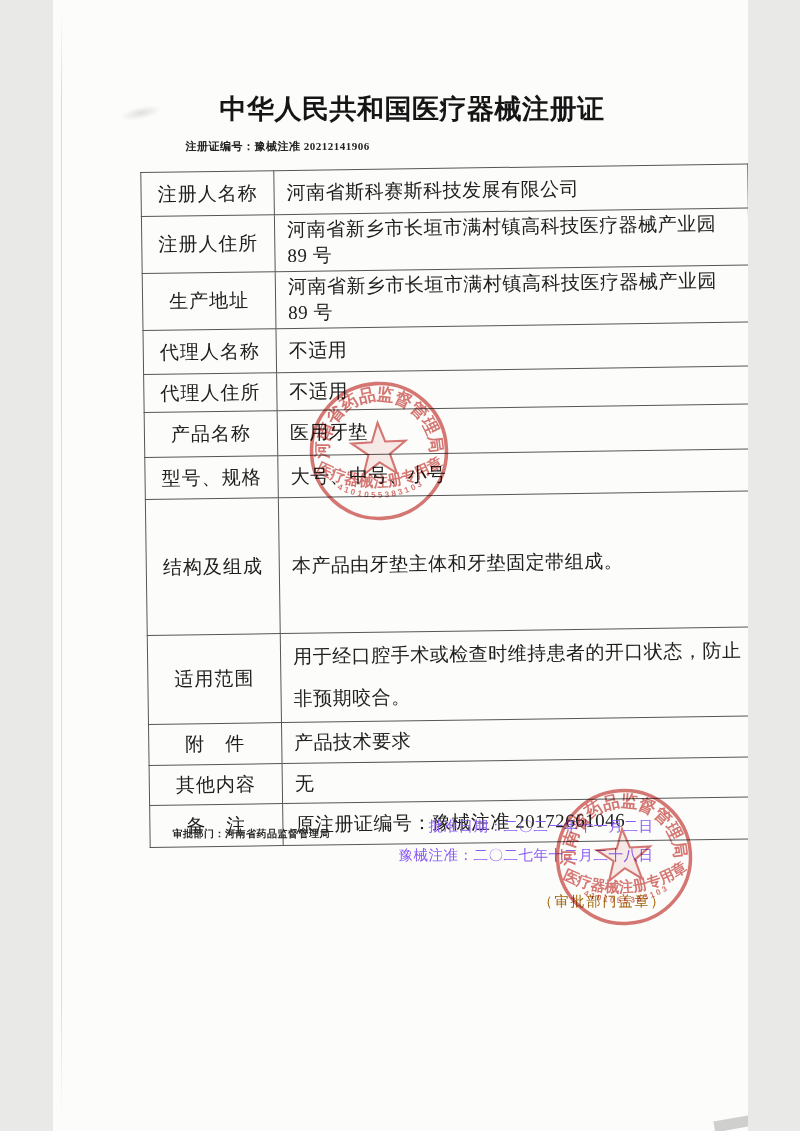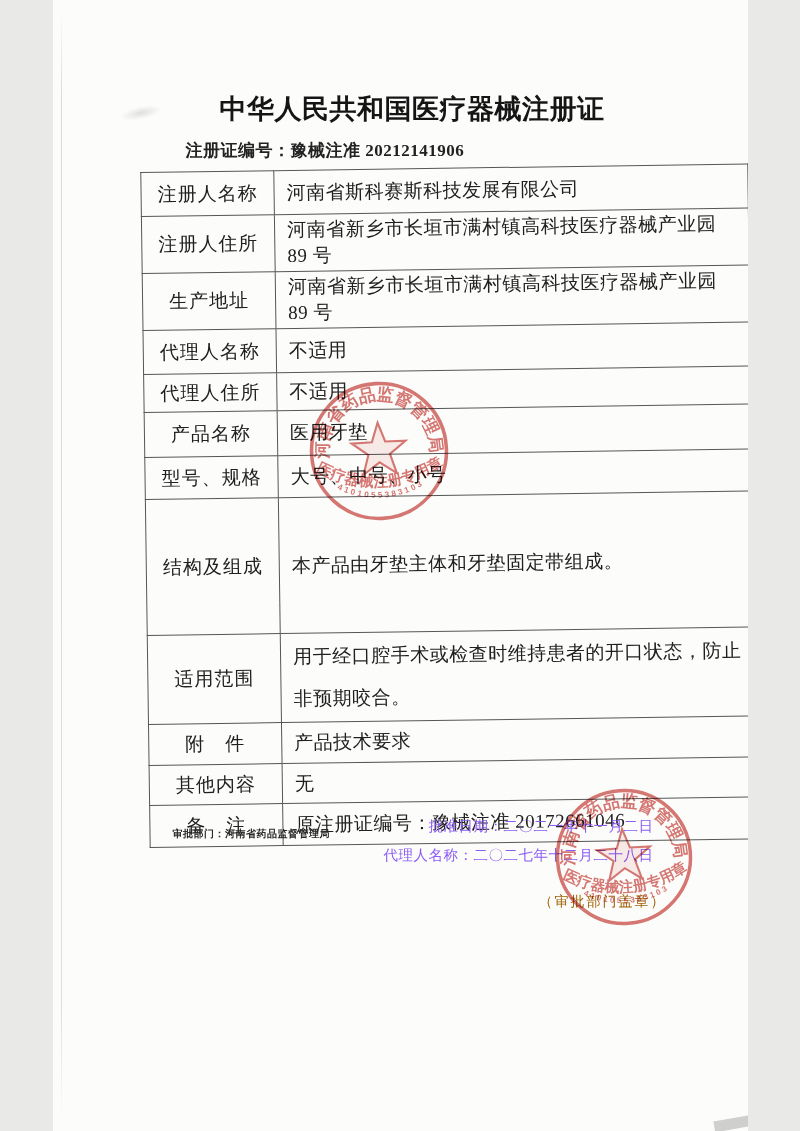--- a/index.html
+++ b/index.html
@@ -17,21 +17,21 @@
     background:#a9a9a7; transform:rotate(-10deg); opacity:.55; }
   .smudge { position:absolute; left:58px; top:104px; width:60px; height:18px;
     background:radial-gradient(closest-side, rgba(120,120,118,.22), transparent 70%);
     transform:rotate(-12deg); }
 
   .page-title {
     position:absolute; top:91px; left:97px; width:525px; text-align:center;
     font-size:27px; font-weight:bold; letter-spacing:.5px; color:#151515;
     font-family:"Liberation Sans", "DejaVu Sans", sans-serif;
   }
-  .cert-no { position:absolute; top:139px; left:133px; font-size:17px;
+  .cert-no { position:absolute; top:139px; left:133px; font-size:11px;
     font-weight:bold; color:#222; letter-spacing:.5px; }
 
   table.cert-table {
     position:absolute; top:172px; left:92px; width:608px;
     border-collapse:collapse; table-layout:fixed;
     transform:rotate(-0.8deg); transform-origin:0 50%;
   }
   .cert-table td { border:1px solid #565656; font-size:19px; vertical-align:middle;
     color:#202020; }
   .cert-table td.label-cell { width:133px; text-align:center; letter-spacing:1px; }
@@ -126,21 +126,21 @@
           <td class="label-cell">备　注</td>
           <td class="value-cell">原注册证编号：豫械注准 20172661046</td>
         </tr>
       </tbody>
   </table>
 
   <div class="footer-dept"><span>审批部门：</span><span>河南省药品监督管理局</span></div>
 
   <div class="footer-dates">
     <div><span>批准日期：</span><span>二〇二一年十一月二日</span></div>
-    <div><span>代理人名称：</span><span>二〇二七年十二月二十八日</span></div>
+    <div><span>豫械注准：</span><span>二〇二七年十二月二十八日</span></div>
   </div>
 
   <div class="footer-seal-note">（审批部门盖章）</div>
 
   <div class="stamp" id="stamp-1"><svg viewBox="0 0 200 200" width="100%" height="100%">
         <defs>
           <path id="stamp-1-top" d="M 29.1 112.5 A 72 72 0 1 1 170.9 112.5" fill="none"></path>
           <path id="stamp-1-bot" d="M 10 124 A 170 170 0 0 0 190 124" fill="none"></path>
           <path id="stamp-1-num" d="M 38 150 A 130 130 0 0 0 162 150" fill="none"></path>
         </defs>

